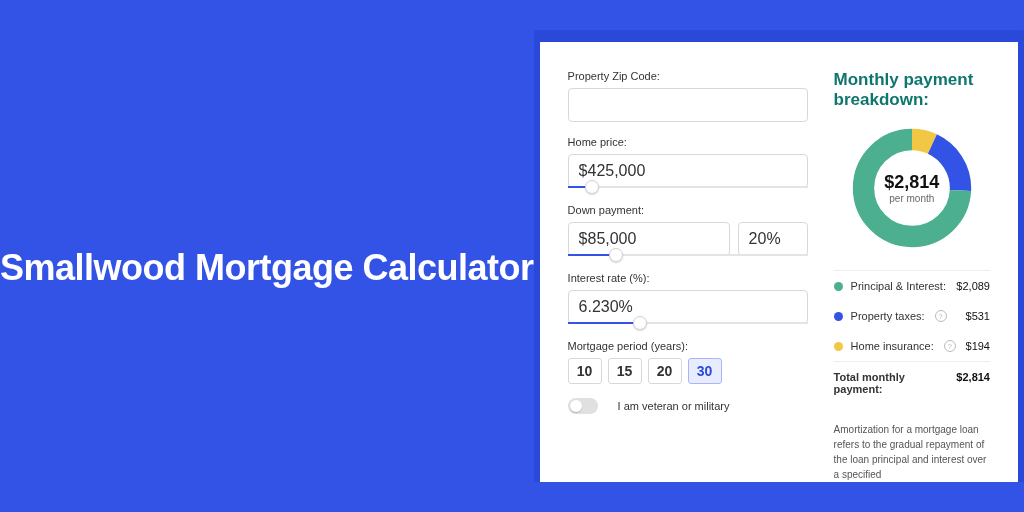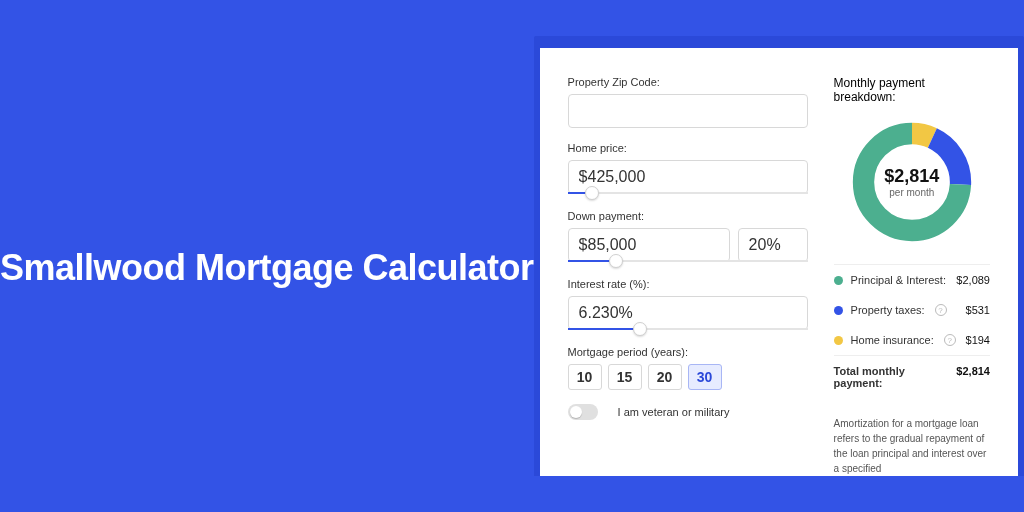--- a/index.html
+++ b/index.html
@@ -56,21 +56,21 @@
   .toggle-row { display: flex; align-items: center; gap: 20px; margin-top: 12px; }
   .toggle {
     width: 30px; height: 16px; border-radius: 999px; background: #e0e0e0; position: relative;
   }
   .toggle-knob {
     position: absolute; left: 2px; top: 2px; width: 12px; height: 12px; border-radius: 50%;
     background: #fff; box-shadow: 0 1px 1px rgba(0,0,0,0.2);
   }
   .toggle-label { font-size: 11px; color: #333; }
 
-  .section-title { font-size: 12px; font-weight: 400; color: #000000; margin-bottom: 14px; }
+  .section-title { font-size: 17px; font-weight: 700; color: #0f766e; margin-bottom: 14px; }
 
   .donut-wrap { display: flex; justify-content: center; margin: 6px 0 18px 0; }
   .donut { position: relative; width: 128px; height: 128px; }
   .donut svg { width: 128px; height: 128px; transform: rotate(-90deg); }
   .donut-center {
     position: absolute; inset: 0; display: flex; flex-direction: column;
     align-items: center; justify-content: center; text-align: center;
   }
   .donut-amount { font-size: 18px; font-weight: 700; color: #111; }
   .donut-sub { font-size: 10px; color: #666; }

